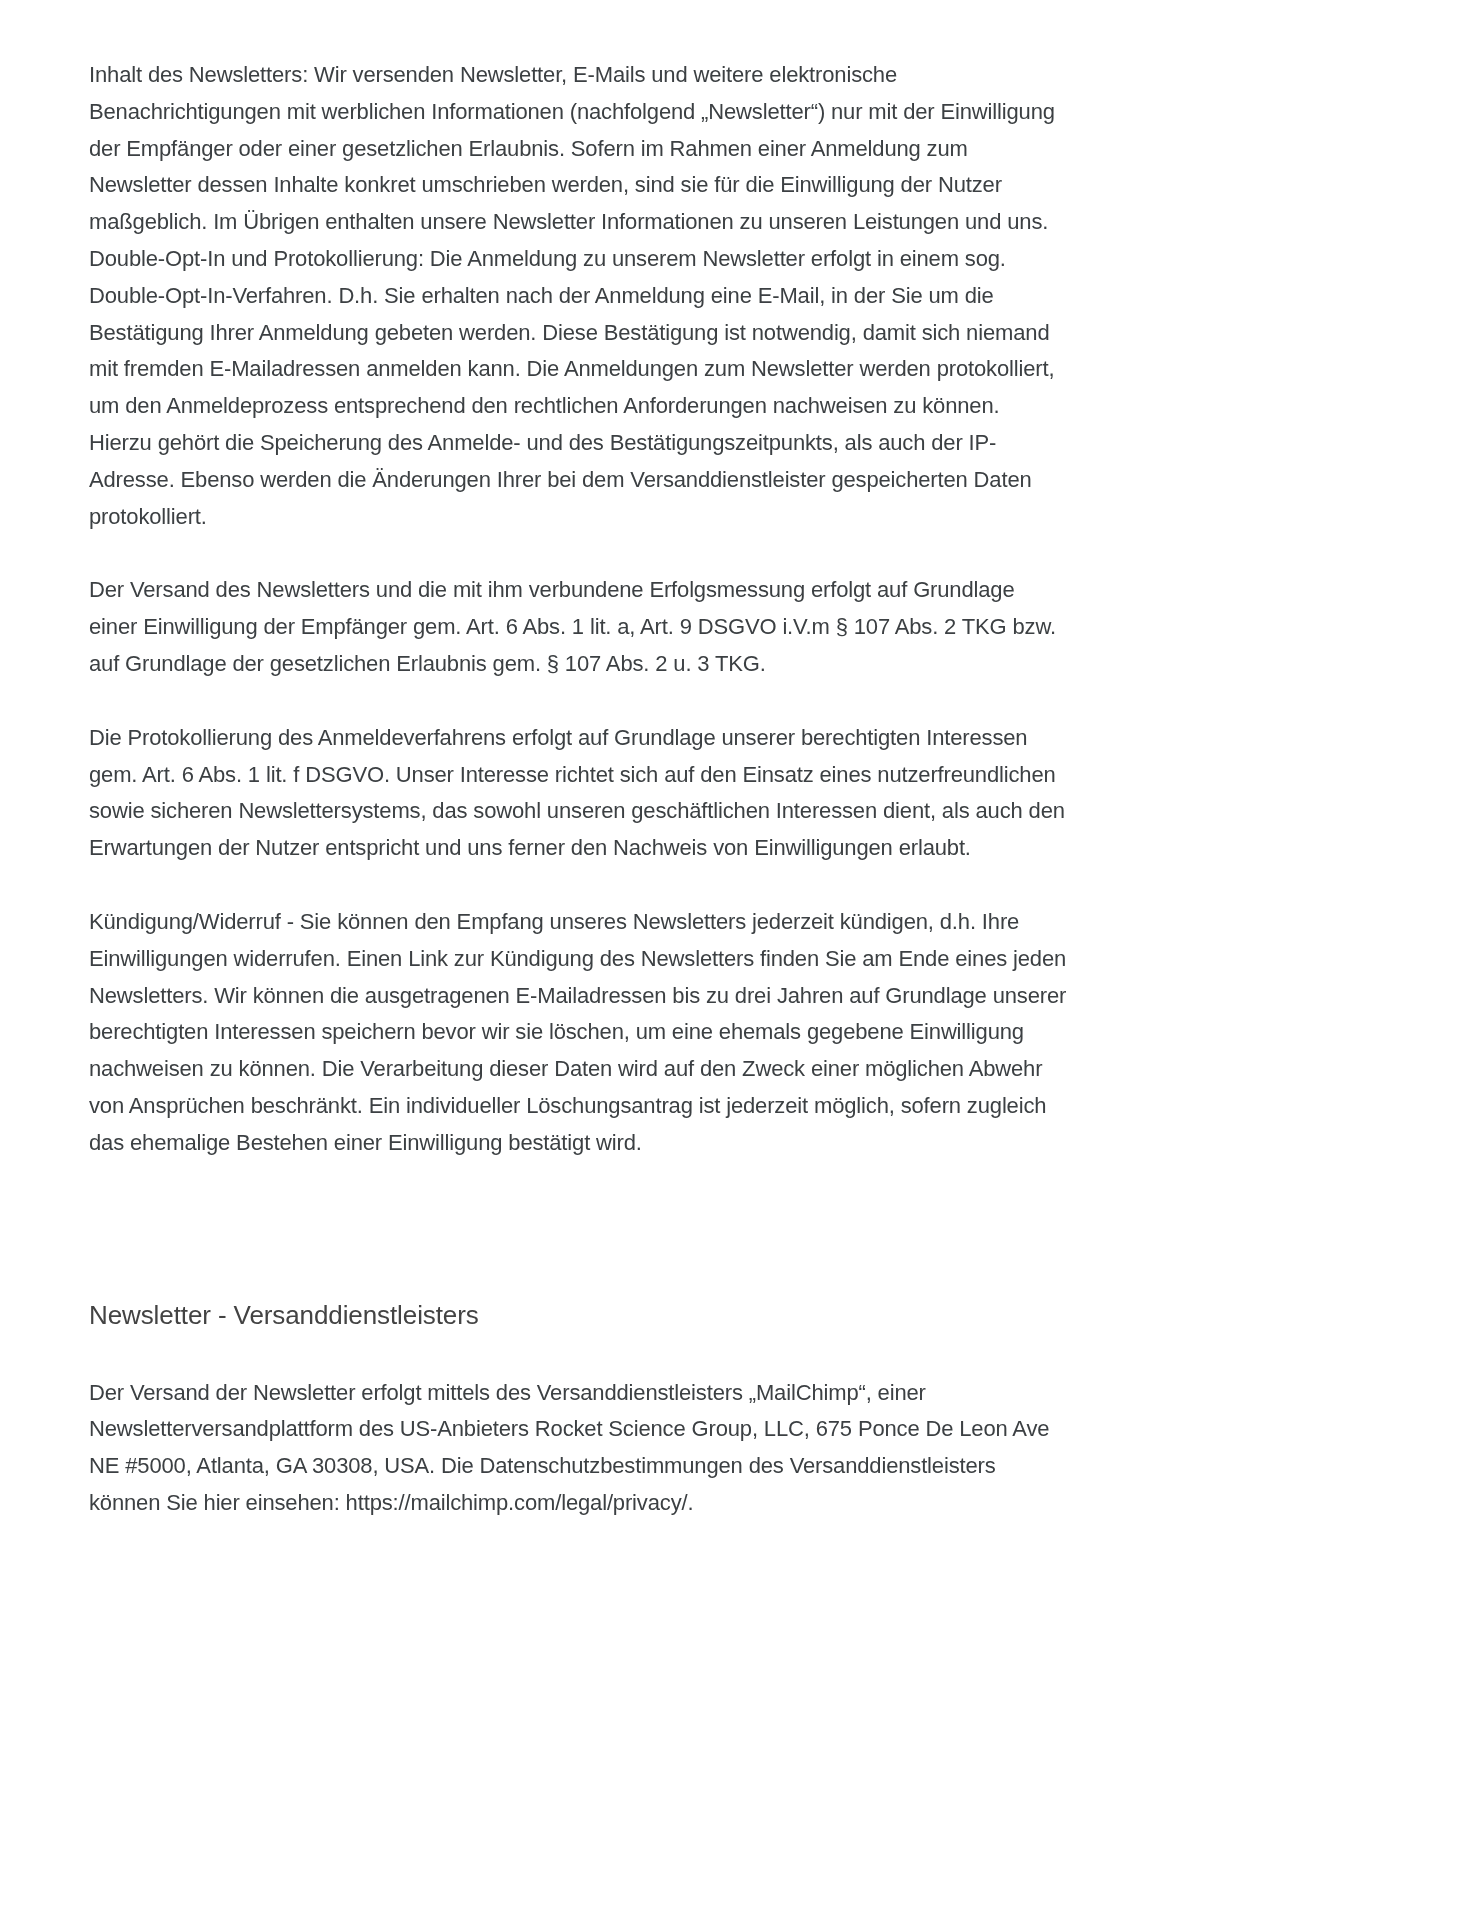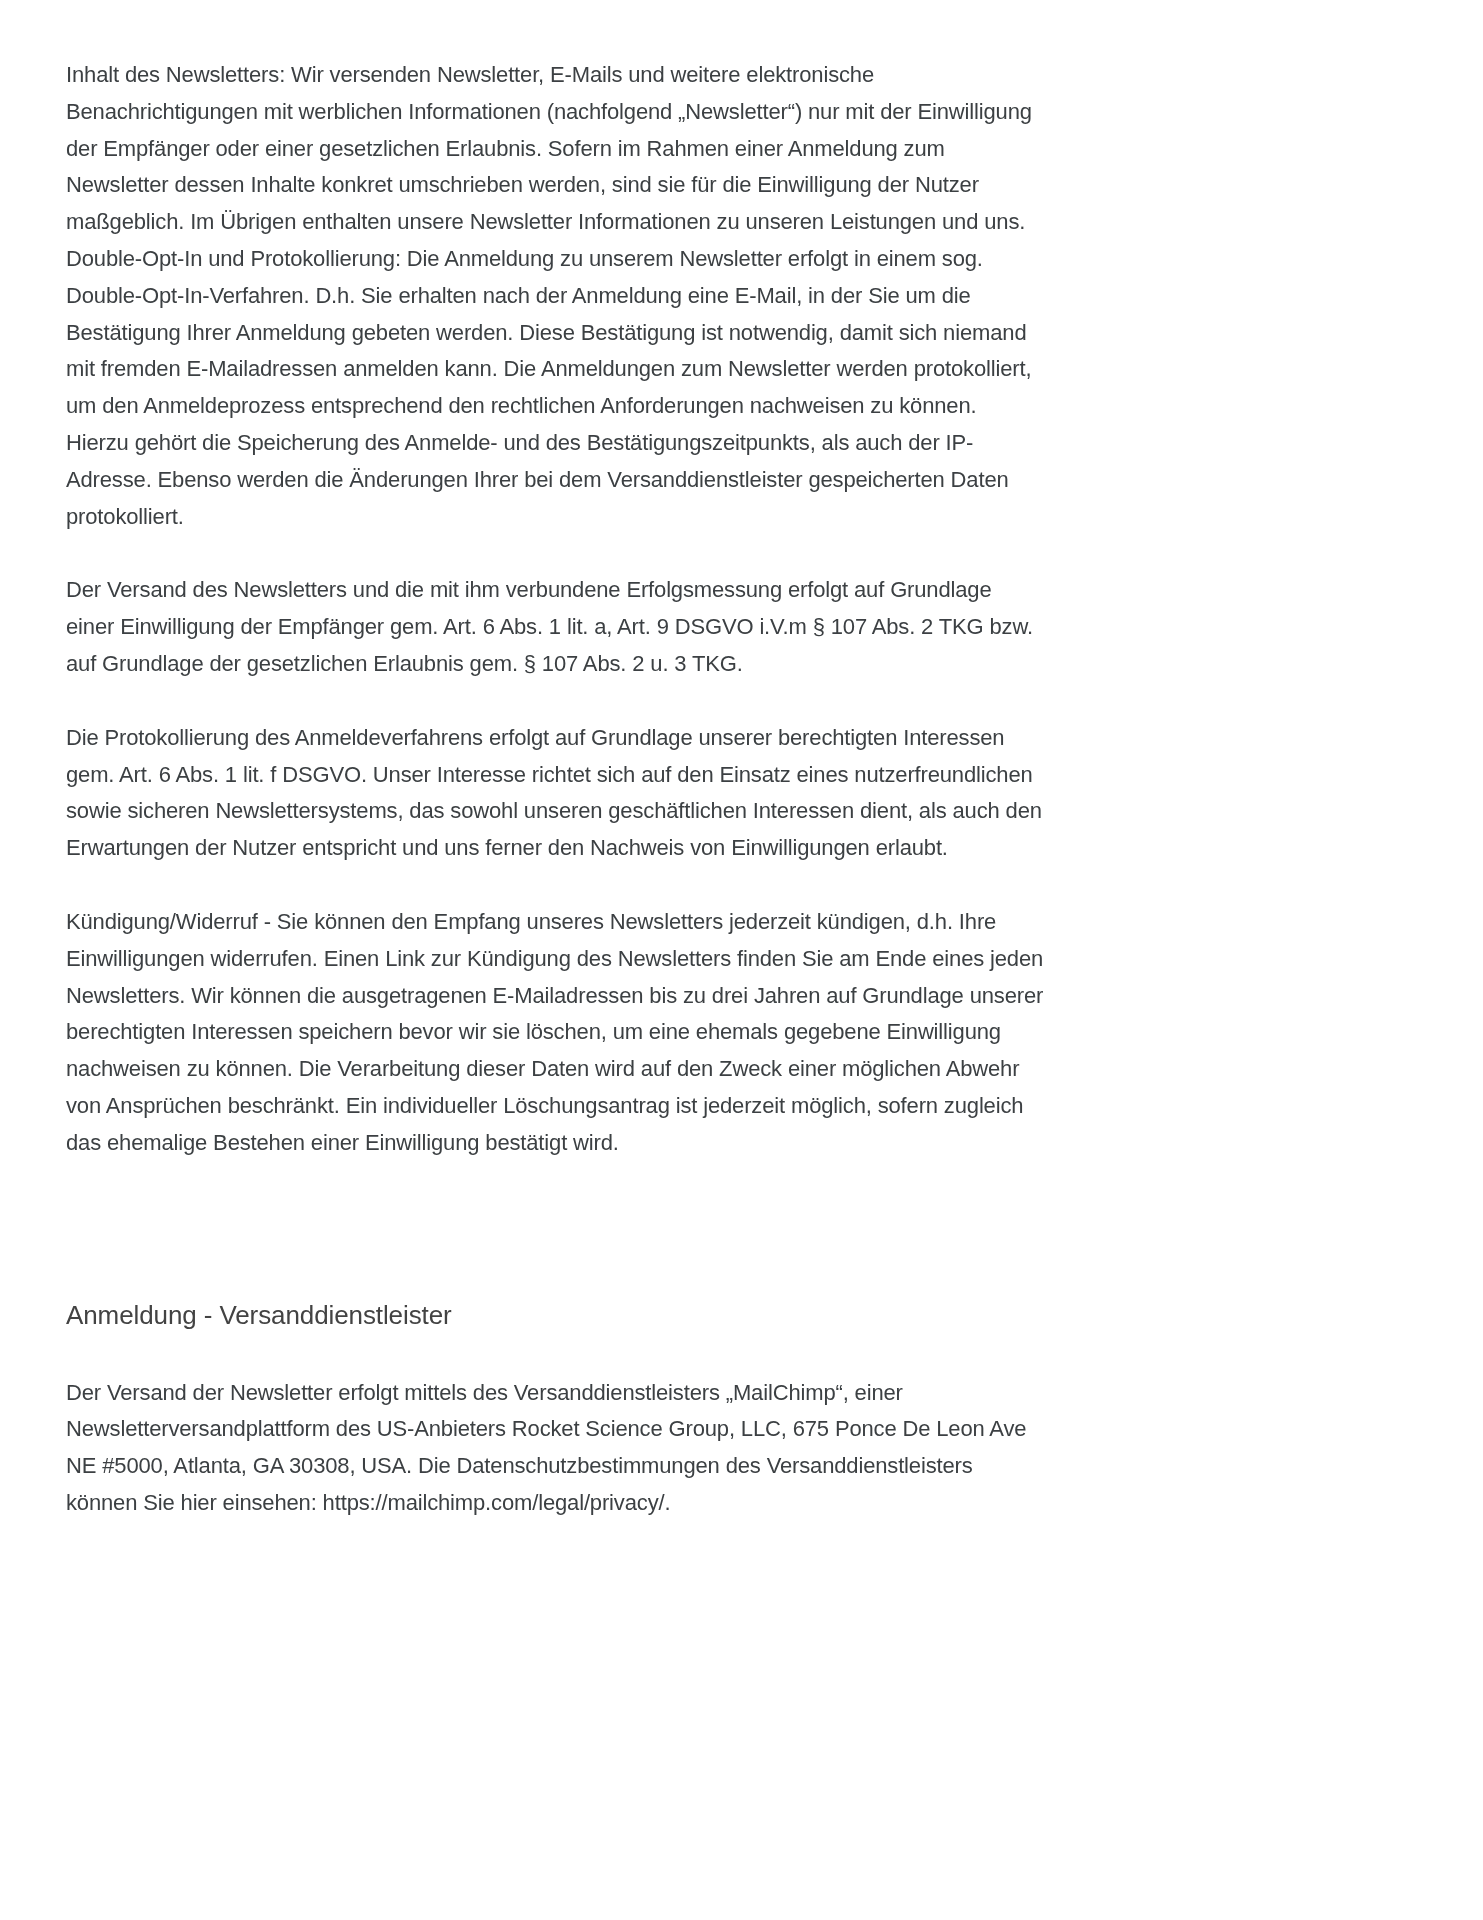--- a/index.html
+++ b/index.html
@@ -11,21 +11,21 @@
     width: 1483px;
     height: 1920px;
     overflow: hidden;
     font-family: "Liberation Sans", "DejaVu Sans", sans-serif;
   }
   .page {
     width: 1483px;
     height: 1920px;
     background: #ffffff;
     box-sizing: border-box;
-    padding: 57px 360px 0 66px;
+    padding: 57px 360px 0 89px;
   }
   .content {
     width: 978px;
   }
   .para {
     margin: 0;
     font-size: 22px;
     line-height: 36.8px;
     color: #3c4043;
     letter-spacing: -0.15px;
@@ -53,18 +53,18 @@
 
     <p class="para">Double-Opt-In und Protokollierung: Die Anmeldung zu unserem Newsletter erfolgt in einem sog. Double-Opt-In-Verfahren. D.h. Sie erhalten nach der Anmeldung eine E-Mail, in der Sie um die Bestätigung Ihrer Anmeldung gebeten werden. Diese Bestätigung ist notwendig, damit sich niemand mit fremden E-Mailadressen anmelden kann. Die Anmeldungen zum Newsletter werden protokolliert, um den Anmeldeprozess entsprechend den rechtlichen Anforderungen nachweisen zu können. Hierzu gehört die Speicherung des Anmelde- und des Bestätigungszeitpunkts, als auch der IP-Adresse. Ebenso werden die Änderungen Ihrer bei dem Versanddienstleister gespeicherten Daten protokolliert.</p>
 
 
     <p class="para gap">Der Versand des Newsletters und die mit ihm verbundene Erfolgsmessung erfolgt auf Grundlage einer Einwilligung der Empfänger gem. Art. 6 Abs. 1 lit. a, Art. 9 DSGVO i.V.m § 107 Abs. 2 TKG bzw. auf Grundlage der gesetzlichen Erlaubnis gem. § 107 Abs. 2 u. 3 TKG.</p>
 
     <p class="para gap">Die Protokollierung des Anmeldeverfahrens erfolgt auf Grundlage unserer berechtigten Interessen gem. Art. 6 Abs. 1 lit. f DSGVO. Unser Interesse richtet sich auf den Einsatz eines nutzerfreundlichen sowie sicheren Newslettersystems, das sowohl unseren geschäftlichen Interessen dient, als auch den Erwartungen der Nutzer entspricht und uns ferner den Nachweis von Einwilligungen erlaubt.</p>
 
     <p class="para gap">Kündigung/Widerruf - Sie können den Empfang unseres Newsletters jederzeit kündigen, d.h. Ihre Einwilligungen widerrufen. Einen Link zur Kündigung des Newsletters finden Sie am Ende eines jeden Newsletters. Wir können die ausgetragenen E-Mailadressen bis zu drei Jahren auf Grundlage unserer berechtigten Interessen speichern bevor wir sie löschen, um eine ehemals gegebene Einwilligung nachweisen zu können. Die Verarbeitung dieser Daten wird auf den Zweck einer möglichen Abwehr von Ansprüchen beschränkt. Ein individueller Löschungsantrag ist jederzeit möglich, sofern zugleich das ehemalige Bestehen einer Einwilligung bestätigt wird.</p>
 
-    <h2 class="section-heading">Anmeldung - Versanddienstleister</h2>
+    <h2 class="section-heading">Newsletter - Versanddienstleisters</h2>
 
     <p class="para">Der Versand der Newsletter erfolgt mittels des Versanddienstleisters „MailChimp“, einer Newsletterversandplattform des US-Anbieters Rocket Science Group, LLC, 675 Ponce De Leon Ave NE #5000, Atlanta, GA 30308, USA. Die Datenschutzbestimmungen des Versanddienstleisters können Sie hier einsehen: https://mailchimp.com/legal/privacy/.</p>
 
   </div>
 </div>
 
 </body></html>

